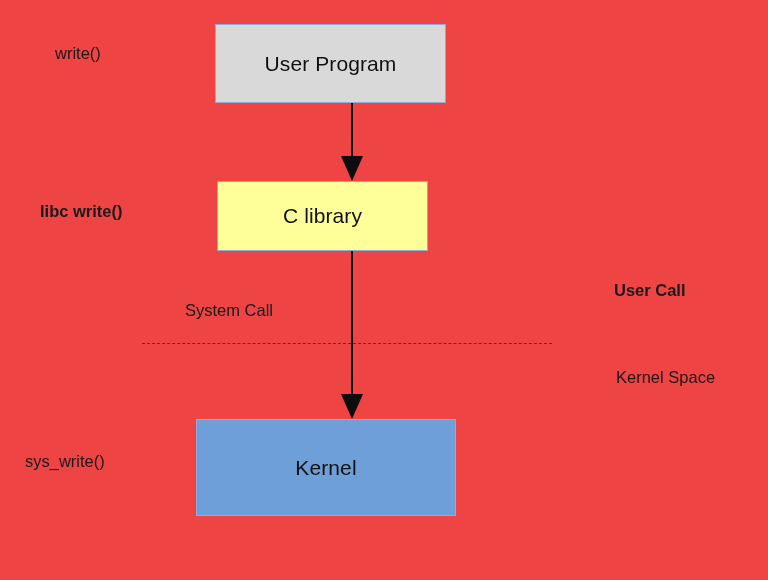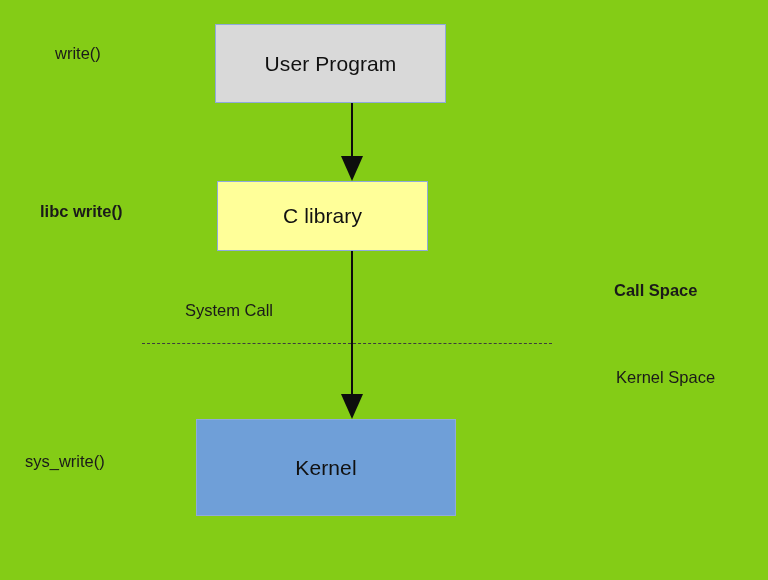--- a/index.html
+++ b/index.html
@@ -10,21 +10,21 @@
   }
   body {
     font-family: "Liberation Sans", sans-serif;
     color: #1a1a1a;
     -webkit-font-smoothing: antialiased;
   }
   #canvas {
     position: relative;
     width: 768px;
     height: 580px;
-    background: #84cc16;
+    background: #ef4444;
     overflow: hidden;
   }
 
   
   .node {
     position: absolute;
     box-sizing: border-box;
     border: 1px solid #8faadc;
     display: flex;
     align-items: center;
@@ -149,17 +149,17 @@
 
   <div class="arrow" id="arrow-libc-to-kernel">
     <div class="arrow-shaft"></div>
     <div class="arrow-head"></div>
   </div>
 
   <div class="caption" id="label-system-call">System Call</div>
 
   <div id="space-divider"></div>
 
-  <div class="caption strong" id="label-user-space">Call Space</div>
+  <div class="caption strong" id="label-user-space">User Call</div>
 
   <div class="caption" id="label-kernel-space">Kernel Space</div>
 
 </div>
 
 </body></html>

